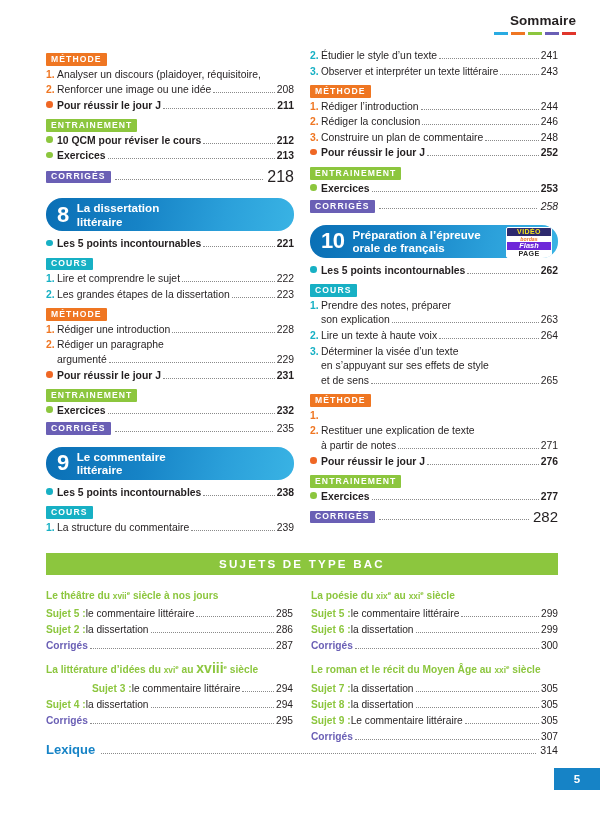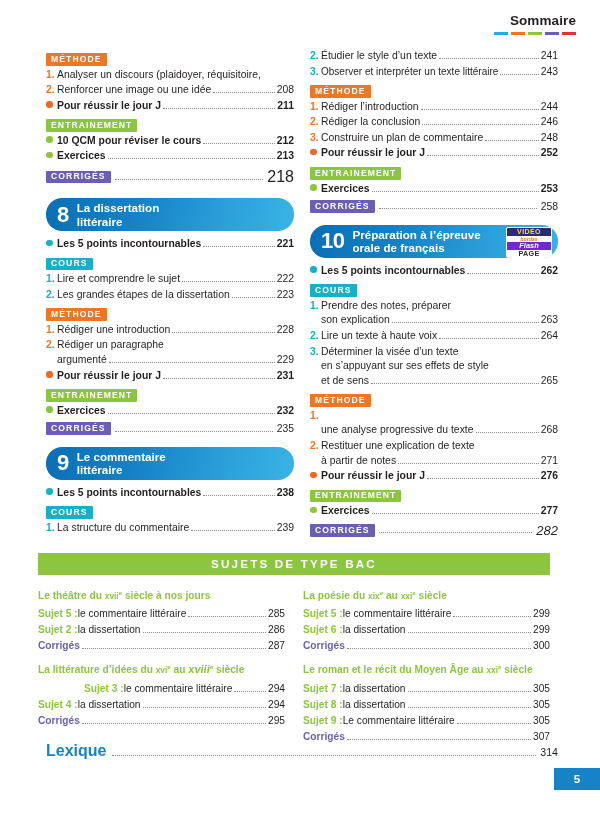--- a/index.html
+++ b/index.html
@@ -122,21 +122,21 @@
     background:#ffffff;
     font-weight:700;text-align:center;
   }
   .vbadge .v1{background:#2d2a6e;color:#f4e31c;font-size:7px;line-height:8px;letter-spacing:.4px;}
   .vbadge .v2{background:#ffffff;color:#ef7622;font-size:5.2px;line-height:6px;font-style:italic;}
   .vbadge .v3{background:#6d28d9;color:#ffffff;font-size:7.4px;line-height:8px;font-style:italic;}
   .vbadge .v4{background:#ffffff;color:#2b2b2b;font-size:7.2px;line-height:8px;letter-spacing:.3px;}
 
   
   .bac{
-    position:absolute;left:38px;top:553px;width:512px;
+    position:absolute;left:46px;top:553px;width:512px;
   }
   .bac-head{
     background:#8cc63e;color:#ffffff;
     text-align:center;font-weight:700;font-size:11.6px;
     letter-spacing:2.2px;padding:4px 0 5px 0;
   }
   .bac-cols{display:flex;gap:18px;margin-top:5px;}
   .bac-col{width:247px;}
   .bac-theme{
     color:#8cc63e;font-weight:700;font-size:10.2px;
@@ -154,21 +154,21 @@
     margin:0 2px 3px 2px;height:8px;}
   .bac-entry .pg{white-space:nowrap;}
   .bac-entry.corr .lbl{color:#6a5fb5;}
 
   
   .lexique{
     position:absolute;left:46px;top:742px;width:512px;
     display:flex;align-items:baseline;
   }
   .lexique .lx{
-    font-size:16px;font-weight:700;color:#1683c6;white-space:nowrap;
+    font-size:13px;font-weight:700;color:#1683c6;white-space:nowrap;
   }
   .lexique .dots{
     flex:1 1 auto;border-bottom:1.4px dotted #8a8a8a;
     margin:0 4px 4px 6px;height:10px;}
   .lexique .pg{font-size:10.6px;color:#231f20;}
 
   
   .pagenum{
     position:absolute;right:0;bottom:24px;
     background:#1683c6;color:#ffffff;
@@ -376,21 +376,21 @@
     <div class="chip" style="background: rgb(140, 198, 62);">ENTRAINEMENT</div>
     <div class="entry bold">
       <span class="bullet"><b style="background: rgb(140, 198, 62);"></b></span>
       <span class="txt">Exercices</span>
       <span class="dots"></span>
       <span class="pg">253</span>
     </div>
     <div class="chip-line">
       <span class="chip" style="background: rgb(106, 95, 181);">CORRIGÉS</span>
       <span class="dots" style="border-bottom:1.4px dotted #8a8a8a;height:8px;margin-bottom:3px;"></span>
-      <span class="pg" style="font-size:10.4px;">258</span>
+      <span class="pg" style="font-size:10.4px;font-style:italic;">258</span>
     </div>
 
     
     <div class="chapter has-badge">
       <span class="cnum">10</span>
       <span class="ctitle">
         <span>Préparation à l’épreuve</span><br>
         <span>orale de français</span>
       </span>
       <span class="vbadge">
@@ -439,25 +439,20 @@
           <span class="dots"></span>
           <span class="pg">265</span>
         </div>
     </div>
 
     <div class="chip" style="background: rgb(239, 118, 34);">MÉTHODE</div>
     <div class="entry2">
       <div class="l1">
           <span class="num" style="color: rgb(239, 118, 34);">1.</span>
         </div>
-      <div class="l2">
-          <span>une analyse progressive du texte</span>
-          <span class="dots"></span>
-          <span class="pg">268</span>
-        </div>
     </div>
     <div class="entry2">
       <div class="l1">
           <span class="num" style="color: rgb(239, 118, 34);">2.</span>
           <span>Restituer une explication de texte</span>
         </div>
       <div class="l2">
           <span>à partir de notes</span>
           <span class="dots"></span>
           <span class="pg">271</span>
@@ -473,21 +468,21 @@
     <div class="chip" style="background: rgb(140, 198, 62);">ENTRAINEMENT</div>
     <div class="entry bold">
       <span class="bullet"><b style="background: rgb(140, 198, 62);"></b></span>
       <span class="txt">Exercices</span>
       <span class="dots"></span>
       <span class="pg">277</span>
     </div>
     <div class="chip-line">
       <span class="chip" style="background: rgb(106, 95, 181);">CORRIGÉS</span>
       <span class="dots" style="border-bottom:1.4px dotted #8a8a8a;height:8px;margin-bottom:3px;"></span>
-      <span class="pg" style="font-size:13px;font-style:italic;">282</span>
+      <span class="pg" style="font-size:15px;">282</span>
     </div>
   </div>
 </div>
 
 <div class="bac">
   <div class="bac-head" style="background: rgb(140, 198, 62);">SUJETS DE TYPE BAC</div>
   <div class="bac-cols">
     <div class="bac-col">
         <div class="bac-theme" style="color: rgb(140, 198, 62);"><span>Le théâtre du </span><span class="rn" style="font-size: 8.3px;">xvii</span><sup>e</sup><span> siècle à nos jours</span></div>
         <div class="bac-entry">
@@ -500,21 +495,21 @@
           <span class="lbl" style="color: rgb(140, 198, 62);">Sujet 2 :</span>
           <span class="rest"> la dissertation</span>
           <span class="dots"></span>
           <span class="pg">286</span>
         </div>
         <div class="bac-entry corr">
           <span class="lbl" style="color: rgb(106, 95, 181);">Corrigés</span>
           <span class="dots"></span>
           <span class="pg">287</span>
         </div>
-        <div class="bac-theme" style="color: rgb(140, 198, 62);"><span>La littérature d’idées du </span><span class="rn" style="font-size: 8.3px;">xvi</span><sup>e</sup><span> au </span><span class="rn" style="font-size: 11px; font-style: italic;">xviii</span><sup>e</sup><span> siècle</span></div>
+        <div class="bac-theme" style="color: rgb(140, 198, 62);"><span>La littérature d’idées du </span><span class="rn" style="font-size: 8.3px;">xvi</span><sup>e</sup><span> au </span><span class="rn" style="font-size: 14px;">xviii</span><sup>e</sup><span> siècle</span></div>
         <div class="bac-entry">
           <span class="lbl" style="color: rgb(140, 198, 62); margin-left: 46px;">Sujet 3 :</span>
           <span class="rest"> le commentaire littéraire</span>
           <span class="dots"></span>
           <span class="pg">294</span>
         </div>
         <div class="bac-entry">
           <span class="lbl" style="color: rgb(140, 198, 62);">Sujet 4 :</span>
           <span class="rest"> la dissertation</span>
           <span class="dots"></span>

